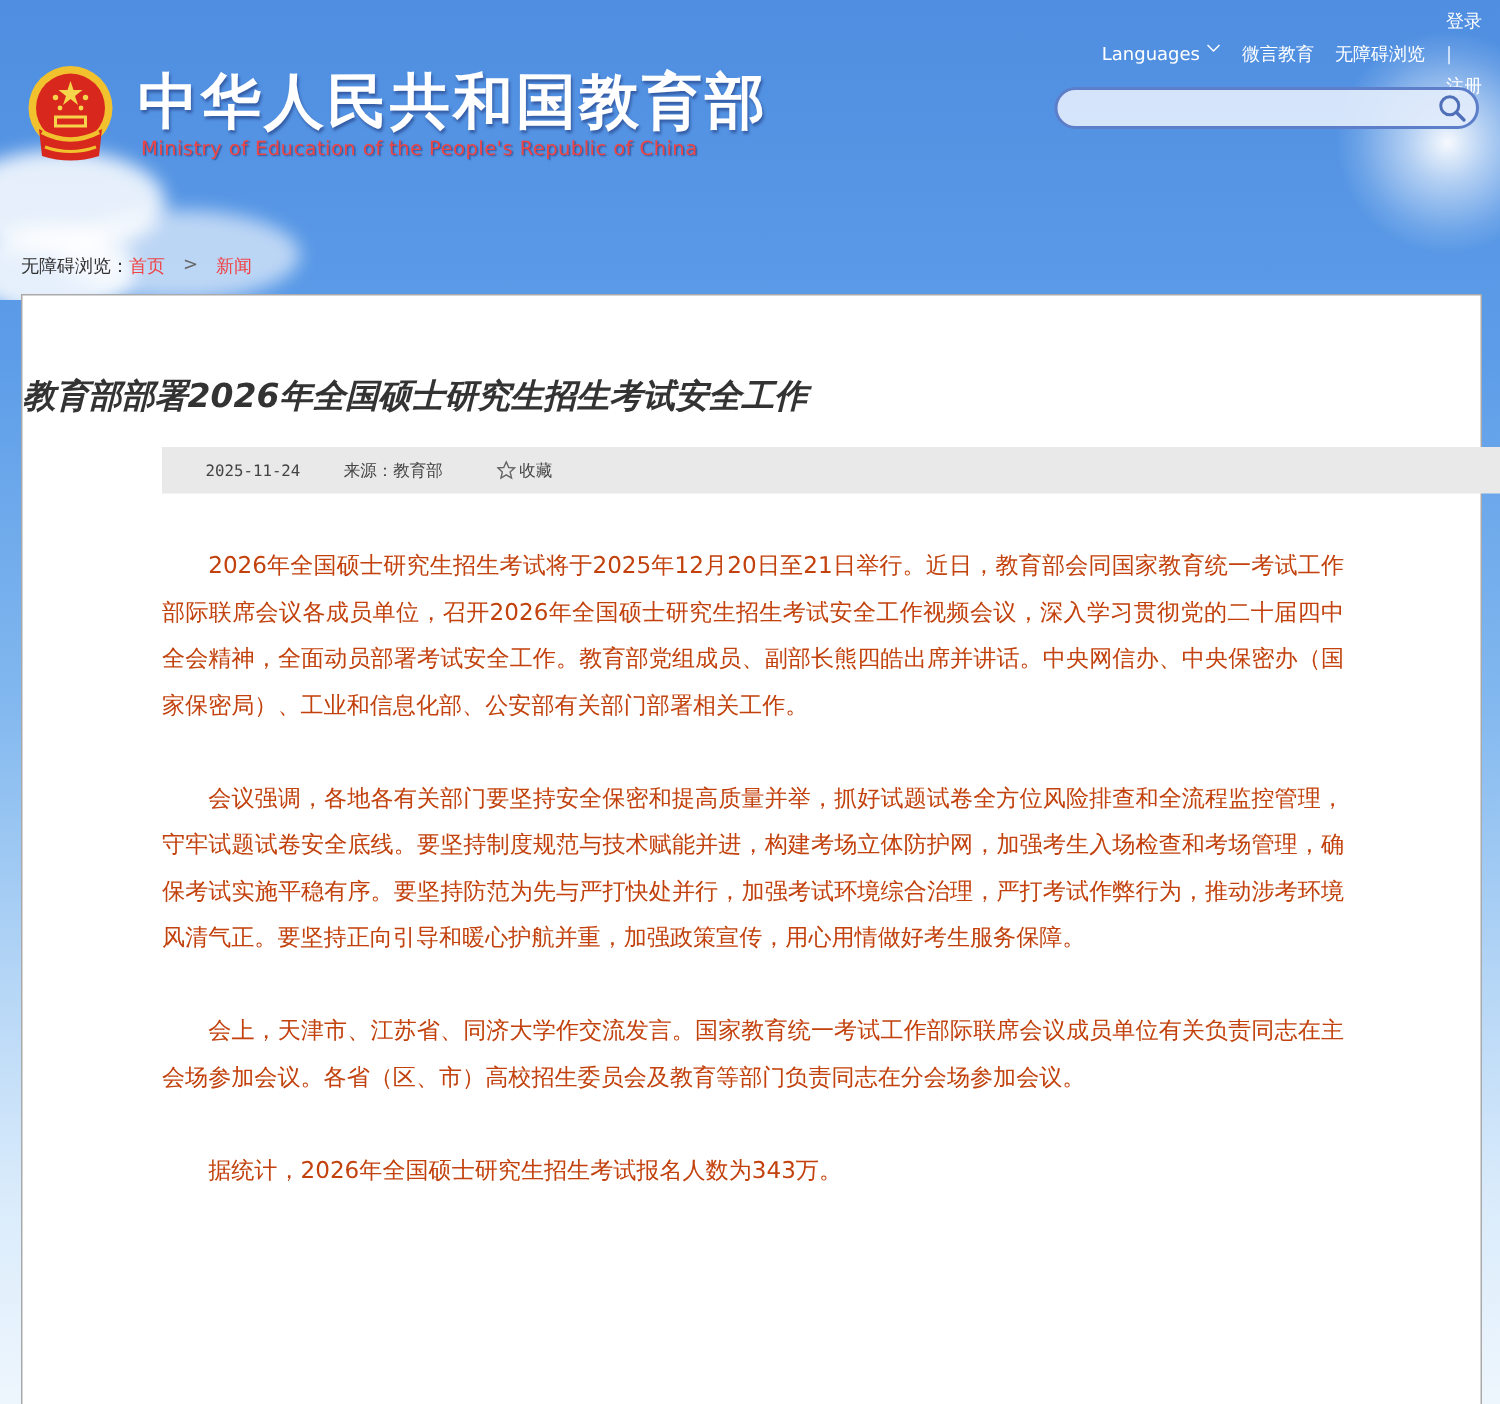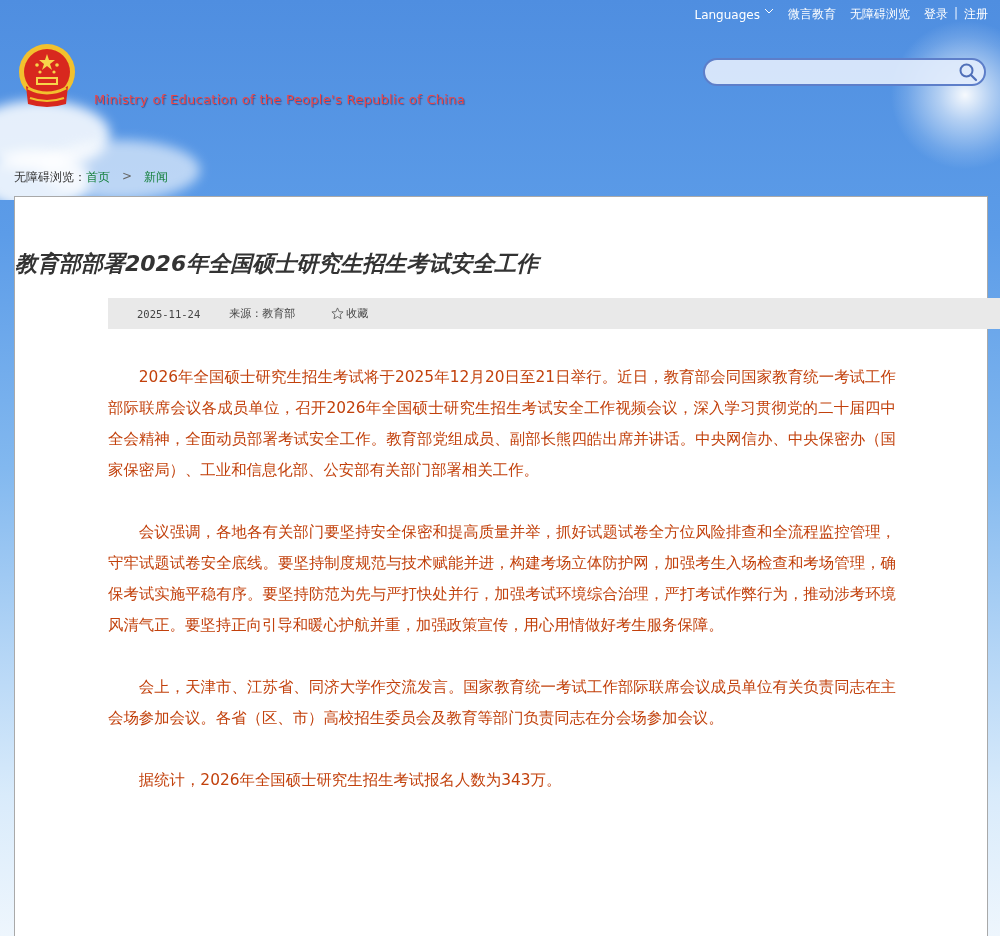--- a/index.html
+++ b/index.html
@@ -18,21 +18,21 @@
   .logo-en { position: absolute; left: 94px; top: 92px; font-size: 13px; color: #ef4444; letter-spacing: 0.3px;
     text-shadow: 1px 1px 1px rgba(40,70,140,0.8); white-space: nowrap; }
   .topnav { position: absolute; right: 12px; top: 6px; display: flex; gap: 14px; align-items: center; font-size: 12px; color: #ffffff; white-space: nowrap; }
   .topnav .sep { color: #e8f1ff; }
   .topnav .lang { display: flex; align-items: flex-start; gap: 4px; }
   .search { position: absolute; left: 703px; top: 58px; width: 283px; height: 28px; border: 2px solid #5d7ec9; border-radius: 16px;
     background: rgba(225,236,252,0.92); box-sizing: border-box; }
   .search input { border: none; background: transparent; width: 240px; height: 24px; margin-left: 12px; outline: none; font-size: 13px; }
   .search .search-btn { position: absolute; right: 6px; top: 2px; width: 20px; height: 20px; cursor: pointer; }
   .breadcrumb { position: absolute; left: 14px; top: 169px; font-size: 12px; color: #333333; white-space: nowrap; display: flex; gap: 6px; }
-  .breadcrumb a { color: #15803d; text-decoration: none; }
+  .breadcrumb a { color: #ef4444; text-decoration: none; }
   .breadcrumb .arrow { color: #666; margin: 0 6px; }
   .content { position: absolute; left: 14px; top: 196px; width: 974px; height: 760px; background: #ffffff;
     border: 1px solid #a9a9a9; box-sizing: border-box; }
   .title { position: absolute; left: 0; width: 100%; top: 52px; text-align: left; font-size: 22px; font-weight: bold; color: #333333; white-space: nowrap; font-style: italic; }
   .meta { position: absolute; left: 93px; top: 101px; width: 932px; height: 31px; background: #e9e9e9;
     font-size: 11px; color: #444; display: flex; align-items: center; white-space: nowrap; gap: 16px; }
   .meta .date { margin-left: 29px; font-family: "DejaVu Sans Mono", monospace; font-size: 10.5px; }
   .meta .source { margin-left: 13px; }
   .meta .fav { margin-left: 20px; display: flex; align-items: center; gap: 2px; cursor: pointer; text-align: right; }
   .article { position: absolute; left: 93px; top: 165px; width: 788px; }
@@ -55,32 +55,33 @@
     <circle cx="41" cy="23" r="1.8" fill="#f7d54a"></circle>
     <circle cx="24" cy="30" r="1.6" fill="#f7d54a"></circle>
     <circle cx="38" cy="30" r="1.6" fill="#f7d54a"></circle>
     <rect x="20" y="35" width="22" height="8" fill="#f7d54a"></rect>
     <rect x="22" y="37" width="18" height="4" fill="#d8281e"></rect>
     <path d="M10 44 Q31 56 52 44 L50 62 Q31 68 12 62 Z" fill="#d8281e"></path>
     <path d="M12 46 Q31 56 50 46" stroke="#f2c12e" stroke-width="3" fill="none"></path>
     <path d="M14 56 Q31 62 48 56" stroke="#f2c12e" stroke-width="2" fill="none"></path>
   </svg>
 
+  <div class="logo-cn">中华人民共和国教育部</div>
   <div class="logo-en">Ministry of Education of the People's Republic of China</div>
 
   <div class="topnav">
     <span class="lang">
       <span>Languages</span>
       <svg width="10" height="6" viewBox="0 0 10 6">
           <path d="M1 1 L5 5 L9 1" stroke="#ffffff" stroke-width="1" fill="none"></path>
         </svg>
     </span>
     <span>微言教育</span>
     <span>无障碍浏览</span>
-    <span style="display:flex;gap:6px;">
+    <span style="display:flex;gap:6px;flex-direction:column;">
       <span>登录</span>
       <span class="sep">|</span>
       <span>注册</span>
     </span>
   </div>
 
   <div class="search">
     <input type="text" placeholder="" style="">
     <svg class="search-btn" viewBox="0 0 20 20">
       <circle cx="8.5" cy="8.5" r="6" stroke="#4f6fb8" stroke-width="2" fill="none"></circle>

